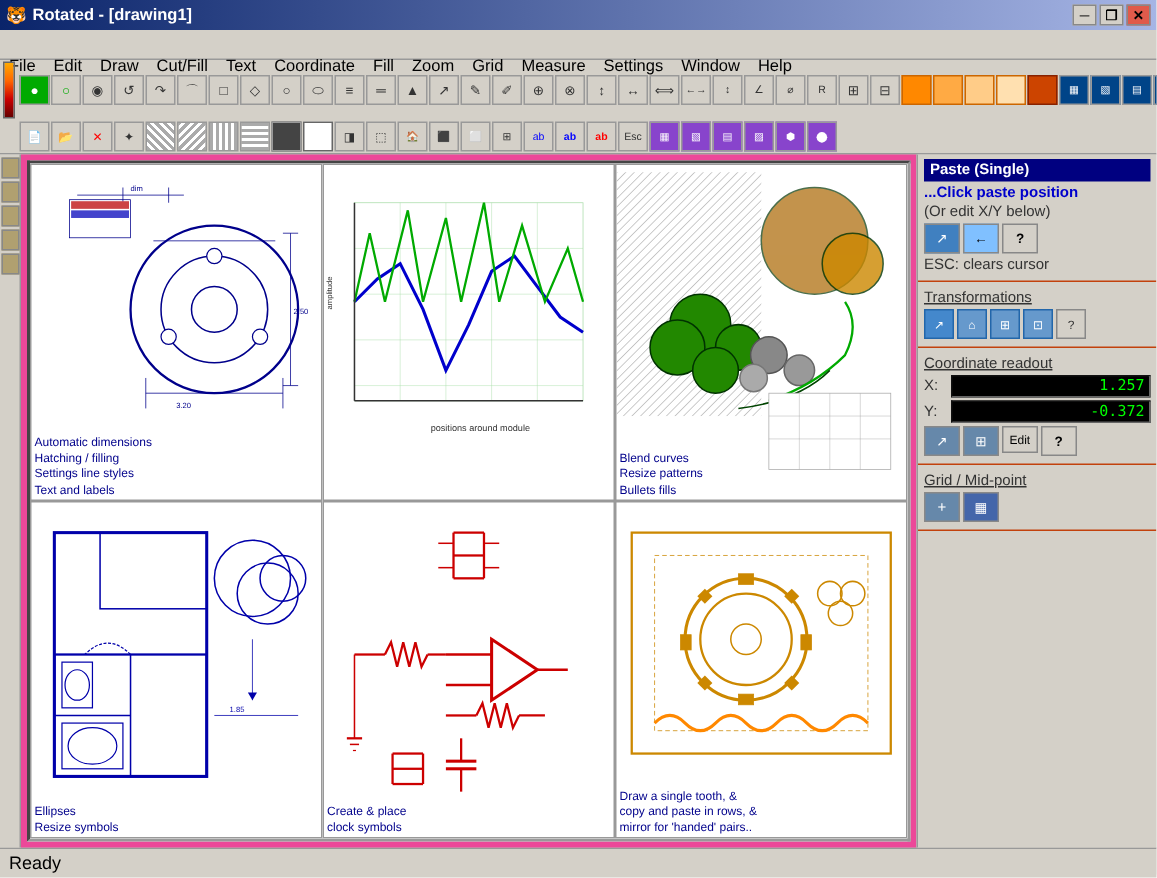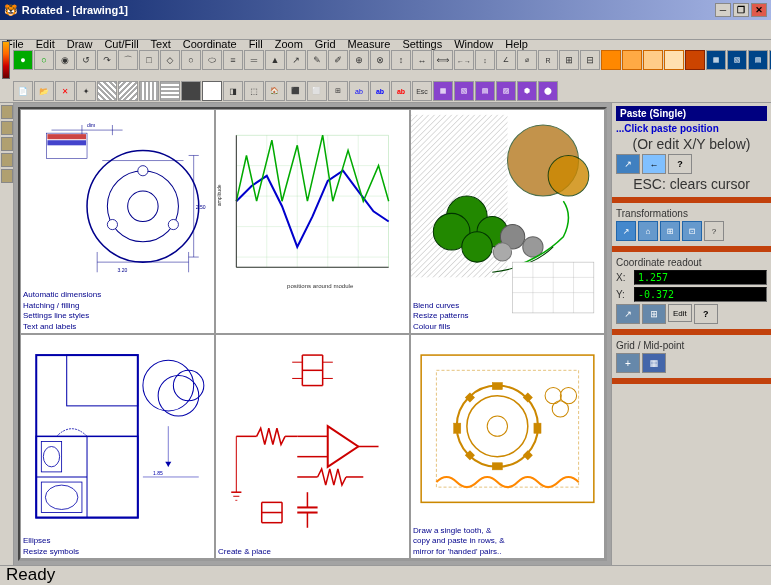--- a/index.html
+++ b/index.html
@@ -84,21 +84,21 @@
 
     
     .main-layout {
       display: flex;
       height: calc(585px - 20px - 20px - 44px - 18px);
     }
 
     
     .drawing-area {
       flex: 1;
-      background: #a3a3a3;
+      background: #ec4899;
       padding: 4px;
       overflow: hidden;
     }
     .drawing-canvas {
       width: 100%;
       height: 100%;
       background: white;
       border: 2px inset #999;
       display: grid;
       grid-template-columns: 1fr 1fr 1fr;
@@ -124,92 +124,91 @@
     .right-panel {
       width: 160px;
       background: #d4d0c8;
       border-left: 1px solid #999;
       display: flex;
       flex-direction: column;
       font-size: 10px;
       overflow: hidden;
     }
     .rp-section {
-      border-bottom: 6px solid #c2410c;
+      border-bottom: 1px solid #c2410c;
       padding: 3px 4px;
     }
     .rp-title {
       background: #000080;
       color: white;
       font-weight: bold;
       font-size: 10px;
       padding: 2px 4px;
       margin-bottom: 2px;
     }
     .rp-subtitle {
       color: #0000cc;
       font-weight: bold;
       font-size: 10px;
       margin-bottom: 2px;
     }
     .rp-note {
       color: #333;
-      font-size: 14px;
+      font-size: 10px;
       margin-bottom: 2px;
-      text-align: center;
     }
     .rp-btn-row {
       display: flex;
       gap: 2px;
       margin: 2px 0;
     }
     .rp-btn {
       width: 24px; height: 20px;
       background: #d4d0c8;
       border: 1px solid #888;
       display: flex; align-items: center; justify-content: center;
       font-size: 9px; cursor: pointer;
     }
     .rp-btn.blue-bg { background: #4080c0; color: white; }
     .rp-btn.cyan-bg { background: #80c0ff; }
-    .rp-label { font-size: 10px; color: #333; margin: 2px 0 1px 0; }
+    .rp-label { font-size: 10px; color: #333; margin: 2px 0 1px 0; text-decoration: underline; }
     .coord-row {
       display: flex;
       align-items: center;
       gap: 4px;
       margin: 2px 0;
     }
     .coord-label { width: 14px; font-size: 10px; color: #333; }
     .coord-value {
       flex: 1;
       background: black;
       color: #00ff00;
       font-family: monospace;
       font-size: 10px;
       padding: 1px 3px;
-      text-align: left;
+      text-align: right;
       border: 1px inset #666;
     }
     .small-btn {
       height: 18px;
       background: #d4d0c8;
       border: 1px solid #888;
       display: flex; align-items: center; justify-content: center;
       font-size: 8px; cursor: pointer; padding: 0 4px;
     }
 
     
     .status-bar {
       background: #d4d0c8;
       height: 18px;
       border-top: 1px solid #999;
       display: flex;
       align-items: center;
       padding: 0 6px;
-      font-size: 17px;
+      font-size: 12px;
     }
 
     
     svg { display: block; }
 
     
     .trans-icon {
       width: 20px; height: 20px;
       background: #4488cc;
       border: 1px solid #2266aa;
@@ -432,21 +431,21 @@
           <rect x="100" y="145" width="80" height="50" fill="white" stroke="#aaa" stroke-width="0.5"></rect>
           <line x1="120" y1="145" x2="120" y2="195" stroke="#aaa" stroke-width="0.3"></line>
           <line x1="140" y1="145" x2="140" y2="195" stroke="#aaa" stroke-width="0.3"></line>
           <line x1="160" y1="145" x2="160" y2="195" stroke="#aaa" stroke-width="0.3"></line>
           <line x1="100" y1="160" x2="180" y2="160" stroke="#aaa" stroke-width="0.3"></line>
           <line x1="100" y1="175" x2="180" y2="175" stroke="#aaa" stroke-width="0.3"></line>
         </svg>
         <div class="cell-caption">
           <div>Blend curves</div>
           <div>Resize patterns</div>
-          <div>Colour fills</div>
+          <div>Bullets fills</div>
         </div>
       </div>
 
       <div class="canvas-cell">
         <svg width="100%" height="100%" viewBox="0 0 190 200">
 
           <rect x="15" y="10" width="100" height="160" fill="none" stroke="#0000aa" stroke-width="2"></rect>
 
           <rect x="15" y="90" width="100" height="80" fill="none" stroke="#0000aa" stroke-width="1.5"></rect>
           <line x1="65" y1="90" x2="65" y2="170" stroke="#0000aa" stroke-width="1"></line>
@@ -516,20 +515,21 @@
           <line x1="19" y1="153" x2="21" y2="153" stroke="#cc0000" stroke-width="0.8"></line>
 
           <line x1="45" y1="155" x2="45" y2="175" stroke="#cc0000" stroke-width="1.5"></line>
           <line x1="65" y1="155" x2="65" y2="175" stroke="#cc0000" stroke-width="1.5"></line>
           <line x1="45" y1="155" x2="65" y2="155" stroke="#cc0000" stroke-width="1.5"></line>
           <line x1="45" y1="165" x2="65" y2="165" stroke="#cc0000" stroke-width="1.5"></line>
           <line x1="45" y1="175" x2="65" y2="175" stroke="#cc0000" stroke-width="1.5"></line>
         </svg>
         <div class="cell-caption">
           <div>Create &amp; place</div>
+          <div>clock symbols</div>
         </div>
       </div>
 
       <div class="canvas-cell">
         <svg width="100%" height="100%" viewBox="0 0 190 200">
 
           <rect x="10" y="10" width="170" height="145" fill="white" stroke="#cc8800" stroke-width="1.5"></rect>
 
           <rect x="25" y="25" width="140" height="115" fill="none" stroke="#cc8800" stroke-width="0.5" stroke-dasharray="3,2"></rect>
 

